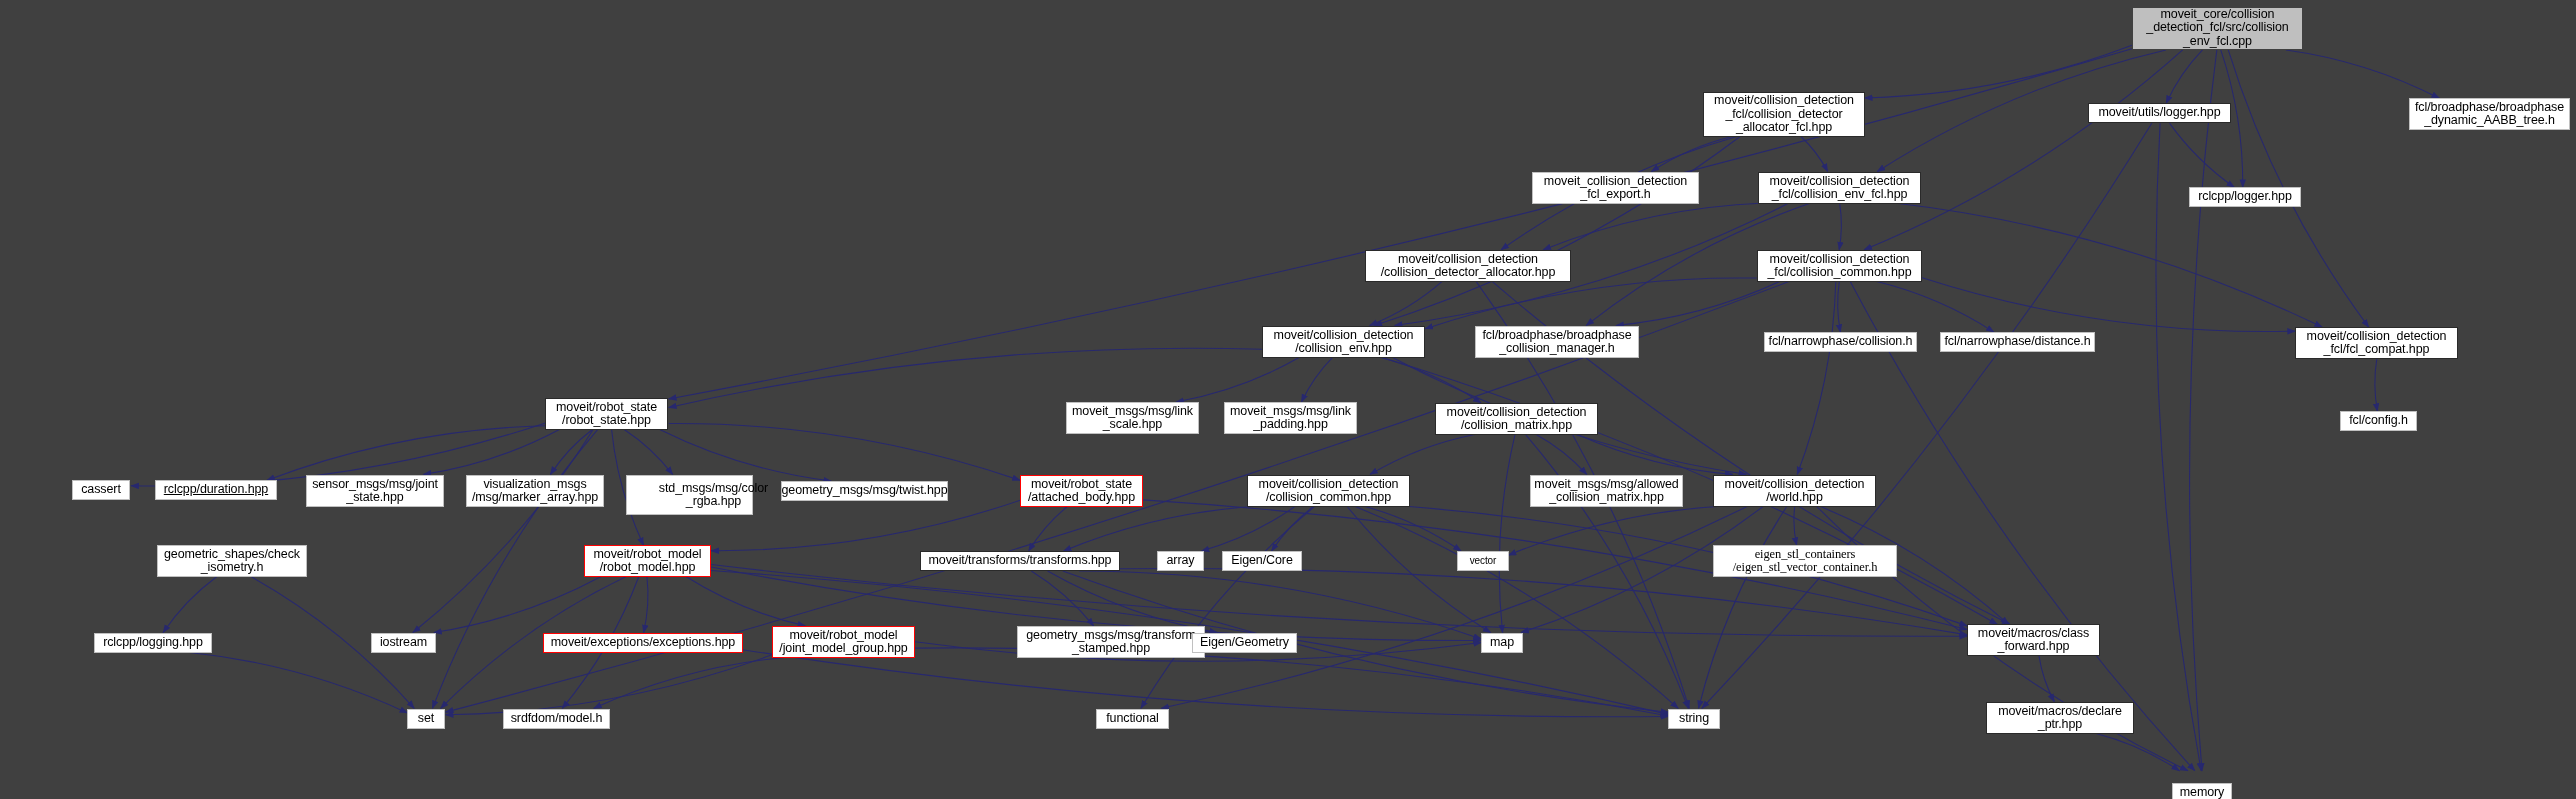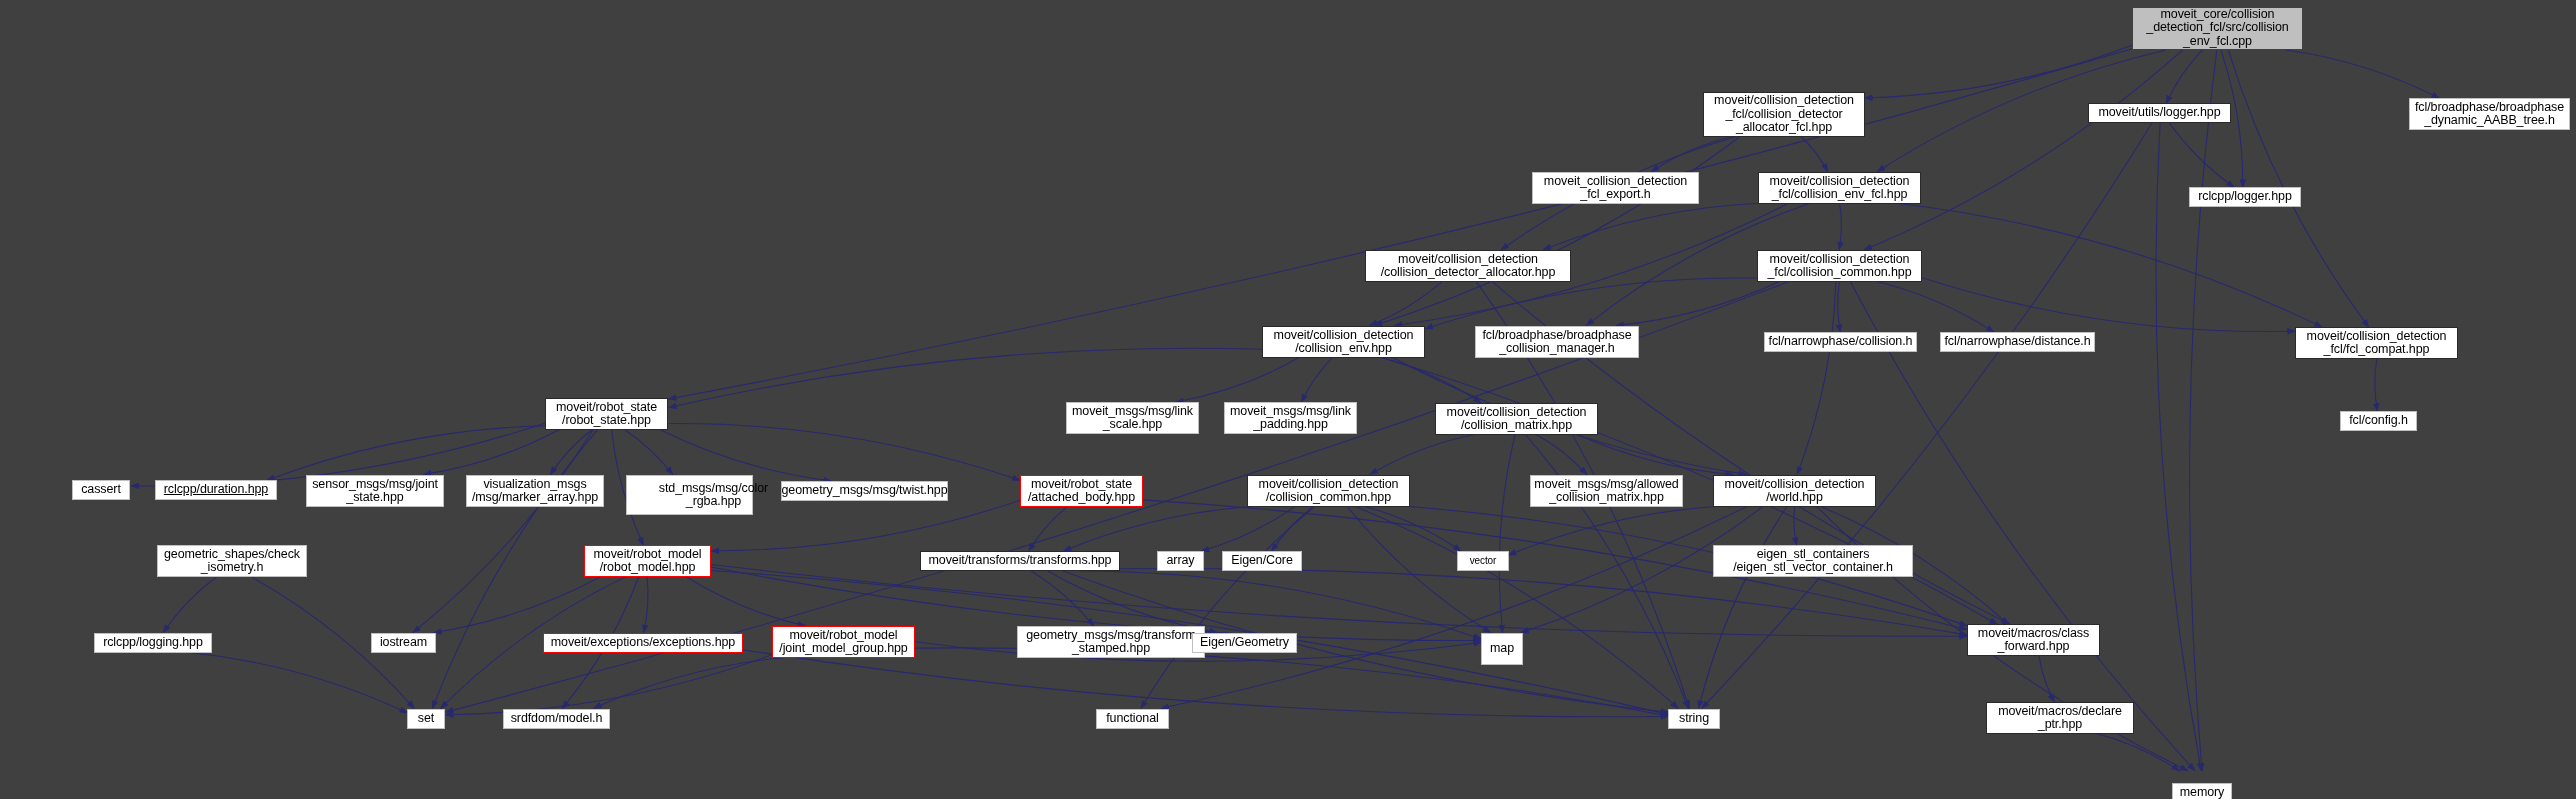--- a/index.html
+++ b/index.html
@@ -194,33 +194,33 @@
       <div class="node hdr" style="left: 1713px; top: 475px; width: 163px; height: 32px; font-size: 12.5px;">moveit/collision_detection
 /world.hpp</div>
       <div class="node plain" style="left: 157px; top: 545px; width: 150px; height: 32px; font-size: 12.5px;">geometric_shapes/check
 _isometry.h</div>
       <div class="node redbox" style="left: 584px; top: 545px; width: 127px; height: 32px; font-size: 12.5px;">moveit/robot_model
 /robot_model.hpp</div>
       <div class="node hdr" style="left: 920px; top: 551px; width: 200px; height: 20px; font-size: 12.5px;">moveit/transforms/transforms.hpp</div>
       <div class="node plain" style="left: 1157px; top: 551px; width: 47px; height: 20px; font-size: 12.5px;">array</div>
       <div class="node plain" style="left: 1222px; top: 551px; width: 80px; height: 20px; font-size: 12.5px;">Eigen/Core</div>
       <div class="node plain" style="left: 1457px; top: 551px; width: 52px; height: 20px; font-size: 10px;">vector</div>
-      <div class="node plain" style="left: 1713px; top: 545px; width: 200px; height: 32px; font-size: 12.5px;">eigen_stl_containers
+      <div class="node plain" style="left: 1713px; top: 545px; width: 184px; height: 32px; font-size: 12.5px; font-family: Liberation Serif, serif;">eigen_stl_containers
 /eigen_stl_vector_container.h</div>
       <div class="node hdr" style="left: 1967px; top: 624px; width: 133px; height: 32px; font-size: 12.5px;">moveit/macros/class
 _forward.hpp</div>
       <div class="node plain" style="left: 94px; top: 633px; width: 118px; height: 20px; font-size: 12.5px;">rclcpp/logging.hpp</div>
       <div class="node plain" style="left: 371px; top: 633px; width: 65px; height: 20px; font-size: 12.5px;">iostream</div>
       <div class="node redbox" style="left: 543px; top: 633px; width: 200px; height: 20px; font-size: 12.5px;">moveit/exceptions/exceptions.hpp</div>
       <div class="node redbox" style="left: 772px; top: 626px; width: 143px; height: 32px; font-size: 12.5px;">moveit/robot_model
 /joint_model_group.hpp</div>
       <div class="node plain" style="left: 1017px; top: 626px; width: 188px; height: 32px; font-size: 12.5px;">geometry_msgs/msg/transform
 _stamped.hpp</div>
       <div class="node plain" style="left: 1192px; top: 633px; width: 105px; height: 20px; font-size: 12.5px;">Eigen/Geometry</div>
-      <div class="node plain" style="left: 1481px; top: 633px; width: 42px; height: 32px; font-size: 12.5px;">map</div>
+      <div class="node plain" style="left: 1481px; top: 633px; width: 42px; height: 20px; font-size: 12.5px;">map</div>
       <div class="node hdr" style="left: 1986px; top: 702px; width: 148px; height: 32px; font-size: 12.5px;">moveit/macros/declare
 _ptr.hpp</div>
       <div class="node plain" style="left: 407px; top: 709px; width: 38px; height: 20px; font-size: 12.5px;">set</div>
       <div class="node plain" style="left: 503px; top: 709px; width: 107px; height: 20px; font-size: 12.5px;">srdfdom/model.h</div>
       <div class="node plain" style="left: 1096px; top: 709px; width: 73px; height: 20px; font-size: 12.5px;">functional</div>
       <div class="node plain" style="left: 1668px; top: 709px; width: 52px; height: 20px; font-size: 12.5px;">string</div>
       <div class="node plain" style="left: 2172px; top: 771px; width: 60px; height: 20px; font-size: 12.5px; margin-top: 12px;">memory</div>
     </div>
 </div>
 

